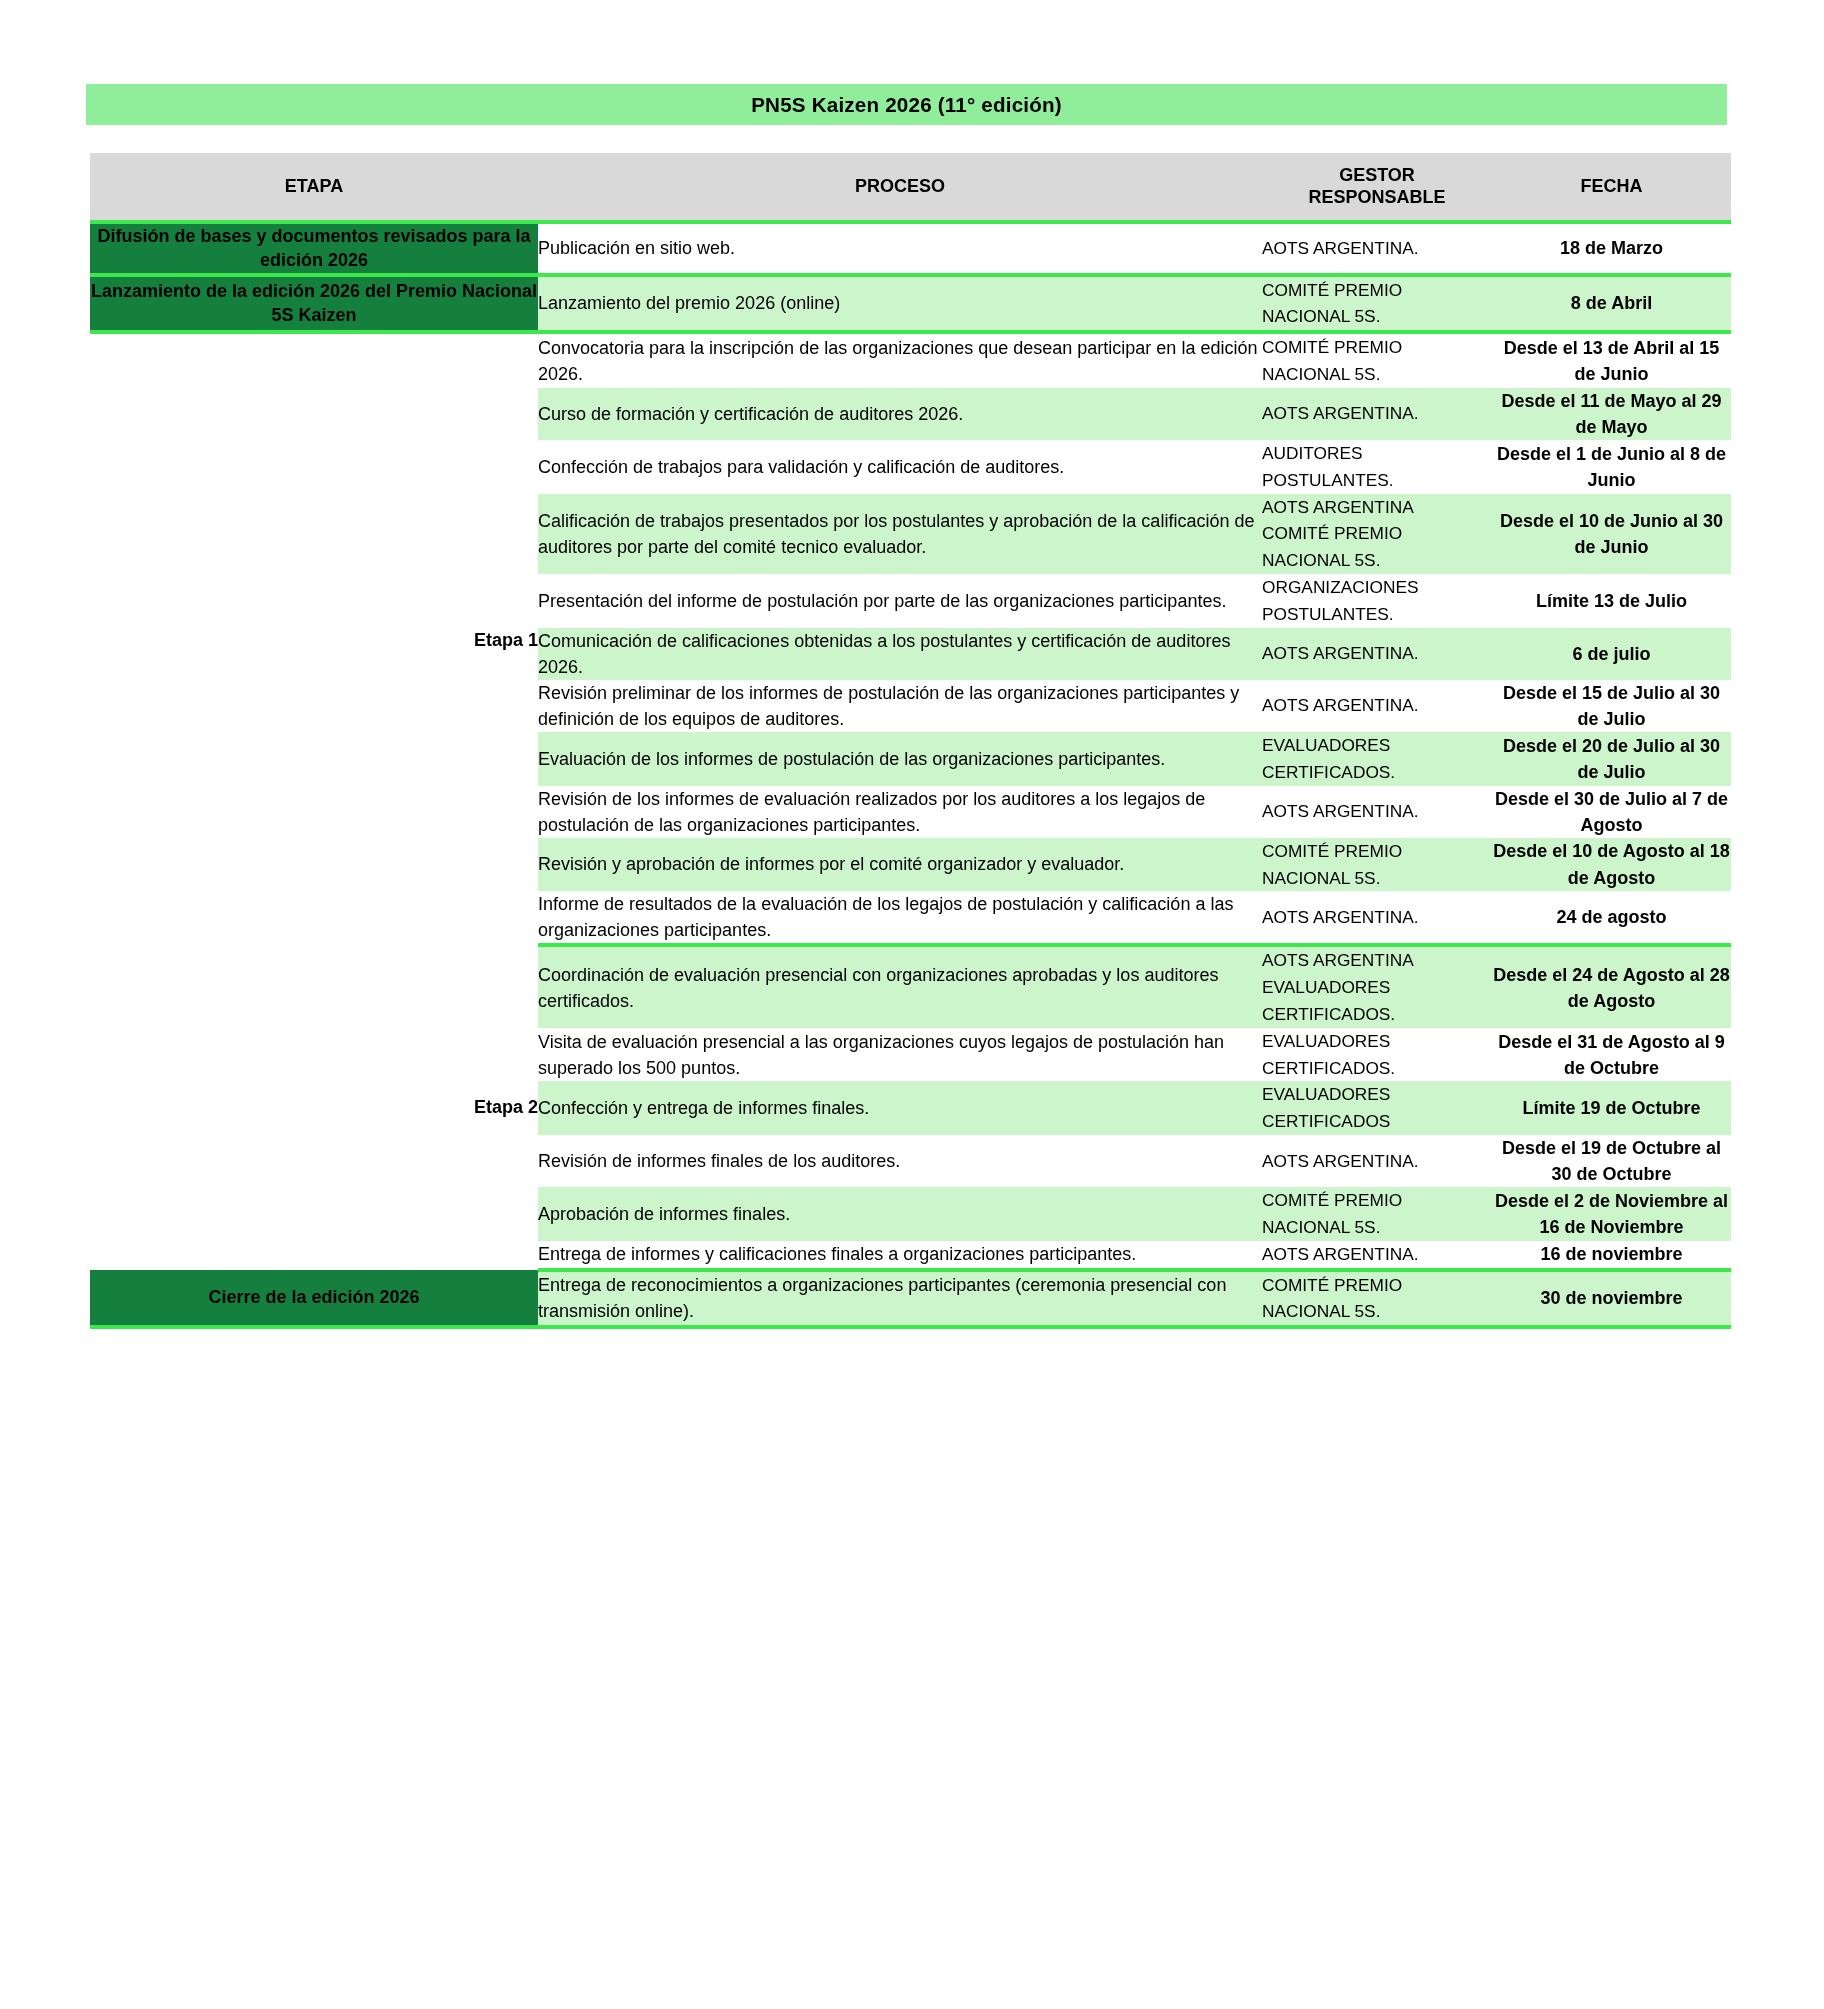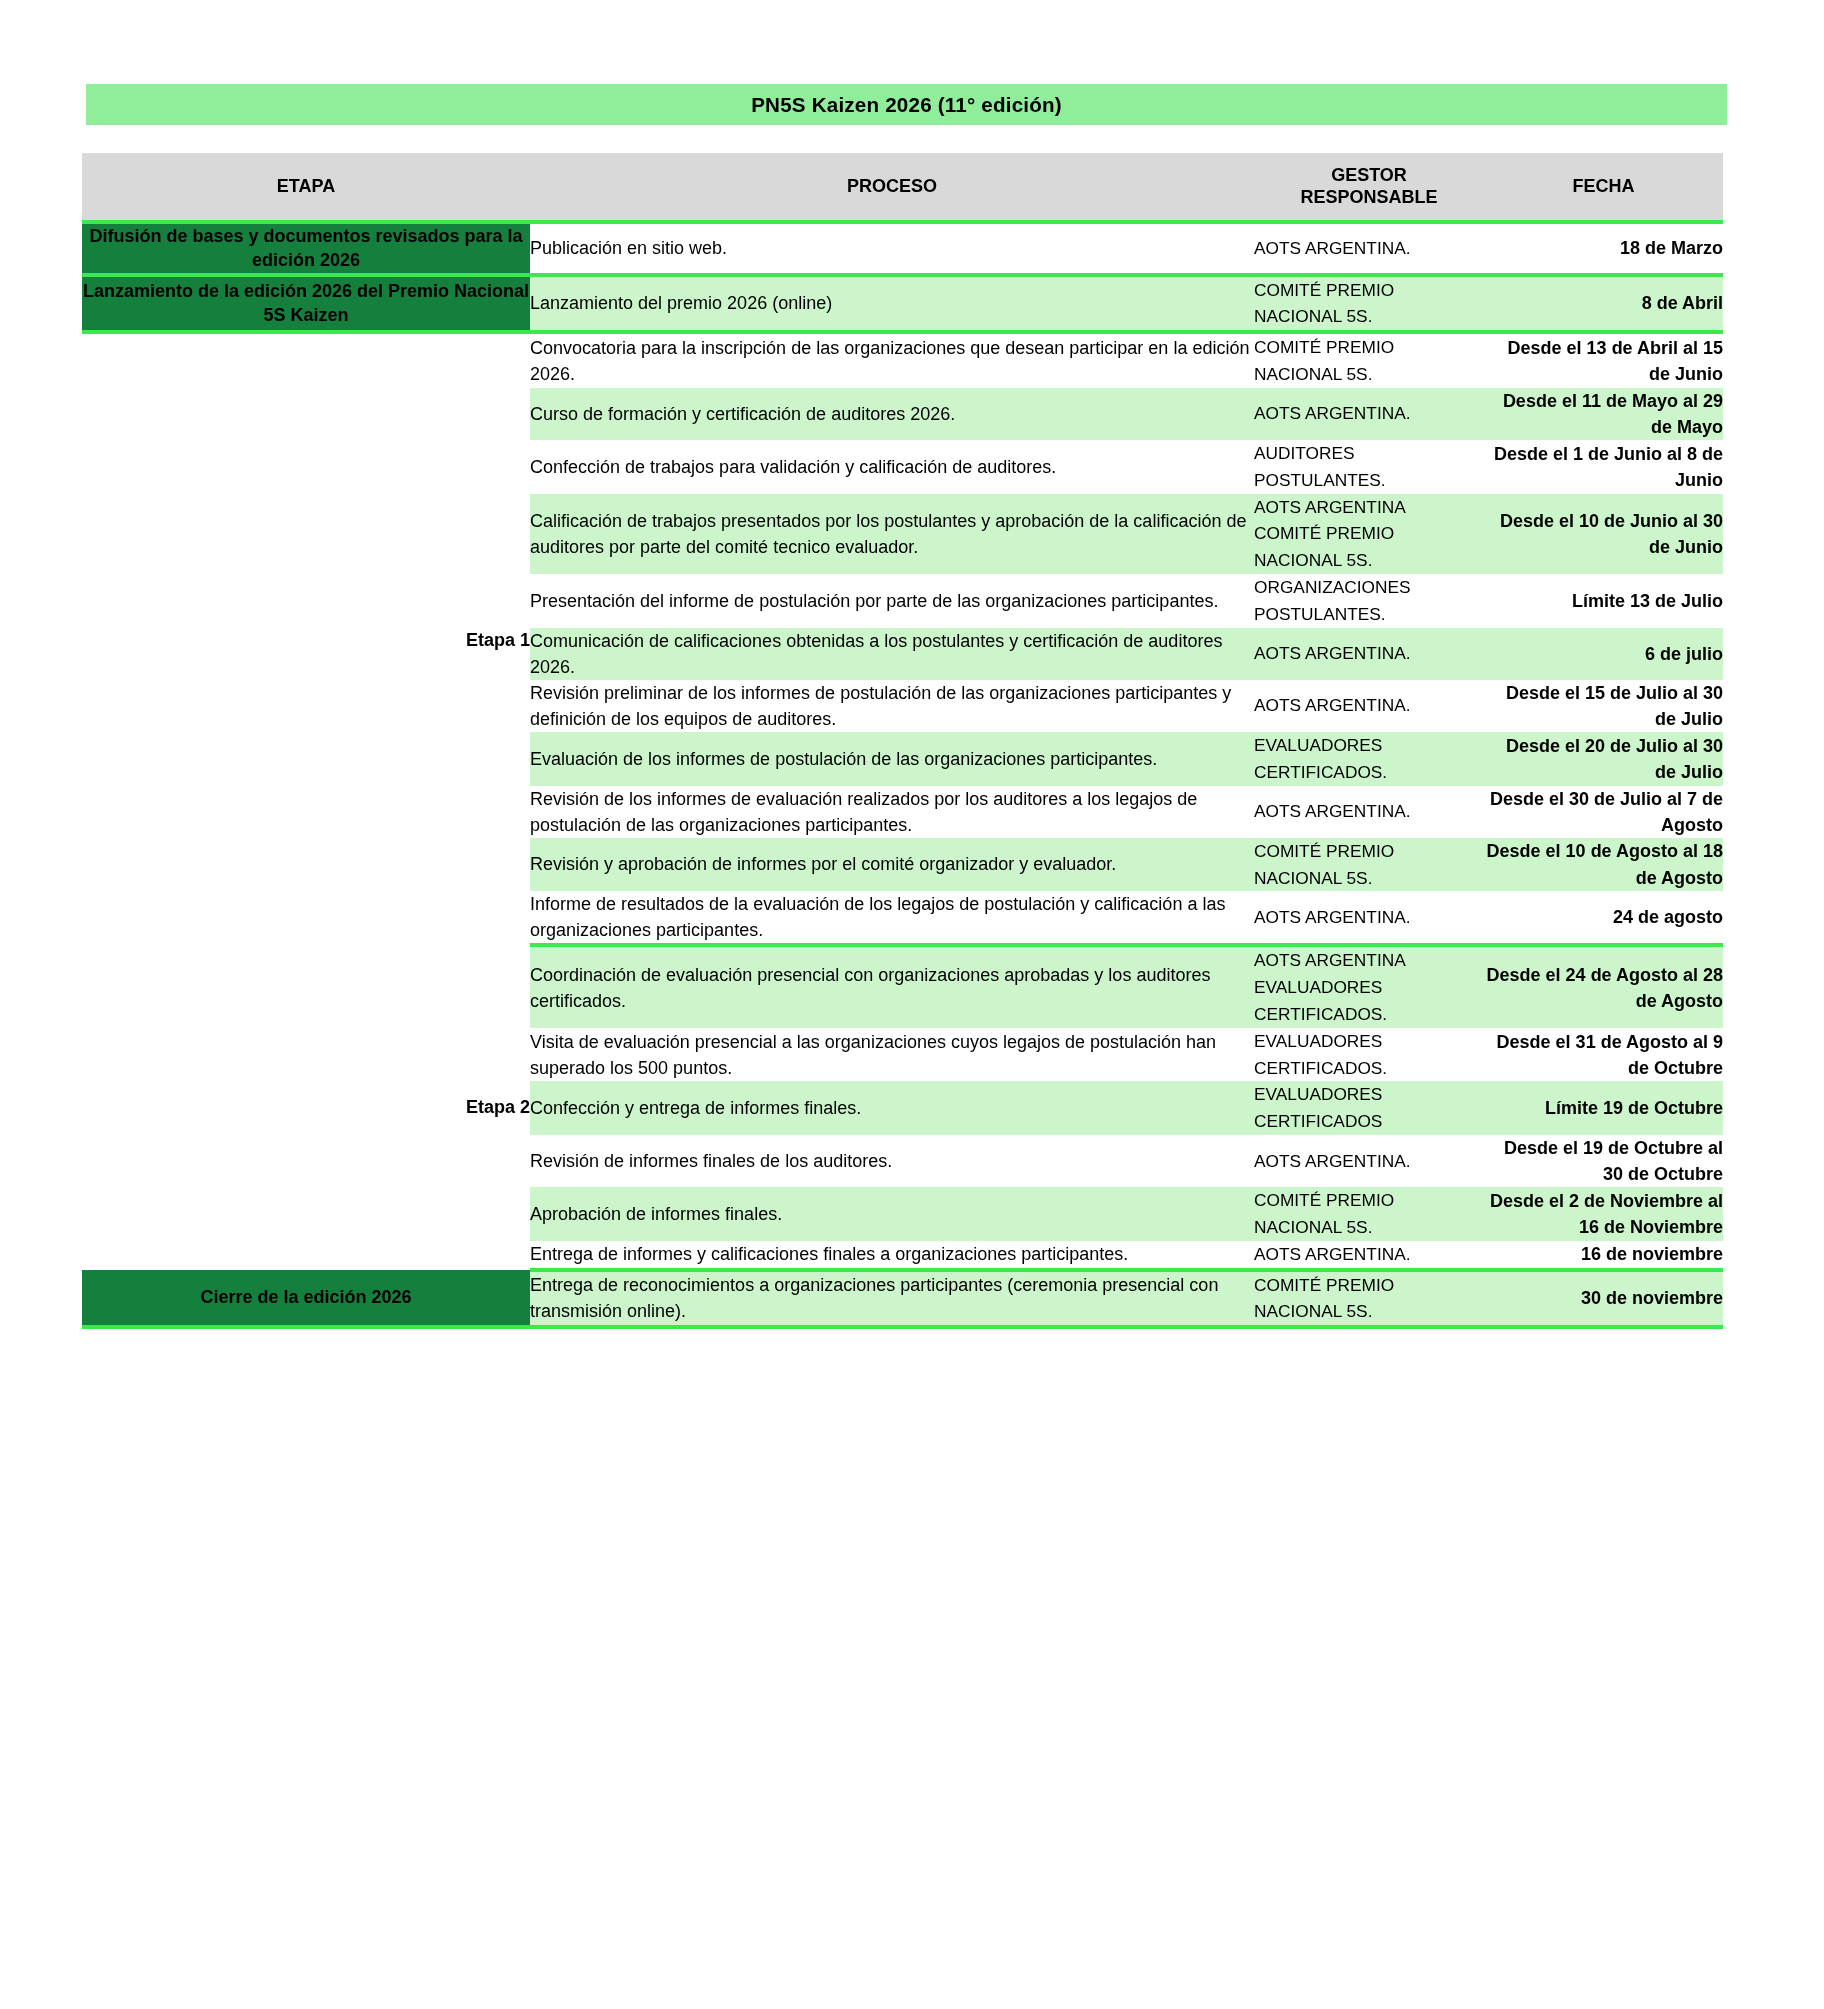--- a/index.html
+++ b/index.html
@@ -39,21 +39,21 @@
   .title-bar .title-text {
     font-size: 20.6px;
     font-weight: bold;
     letter-spacing: 0.2px;
     color: #000;
   }
 
   
   table.schedule {
     position: absolute;
-    left: 82px;
+    left: 90px;
     top: 141px;
     width: 1641px;
     border-collapse: collapse;
     table-layout: fixed;
   }
   table.schedule col.c-etapa    { width: 448px; }
   table.schedule col.c-proceso  { width: 724px; }
   table.schedule col.c-gestor   { width: 230px; }
   table.schedule col.c-fecha    { width: 239px; }
 
@@ -91,21 +91,21 @@
     padding: 13px 18px 13px 21.4px;
   }
   td.gestor {
     text-align: left;
     font-size: 17.3px;
     font-weight: normal;
     line-height: 1.55;
     padding: 10px 8.2px;
   }
   td.fecha {
-    text-align: right;
+    text-align: center;
     font-size: 18px;
     font-weight: bold;
     line-height: 1.45;
     padding: 10px 11.5px;
   }
 
   
   tr.striped td.proceso,
   tr.striped td.gestor,
   tr.striped td.fecha { background: #ccf5cc; }

